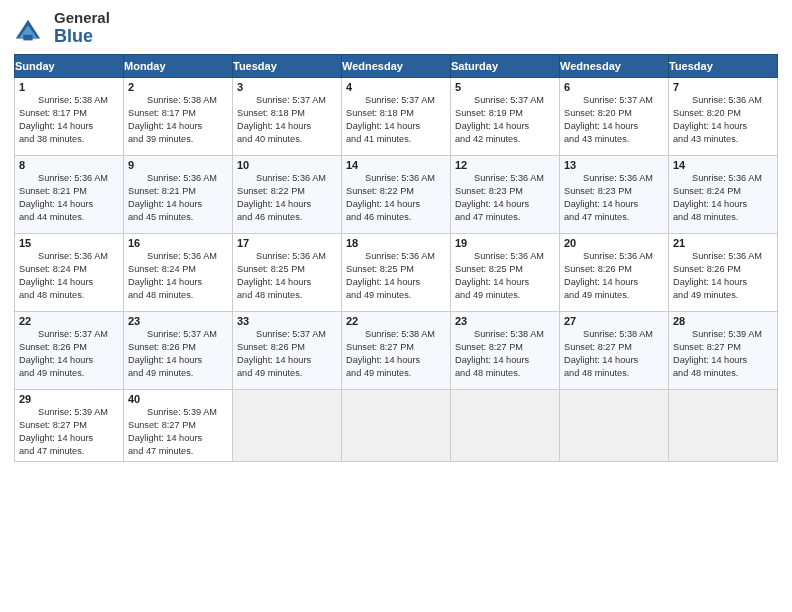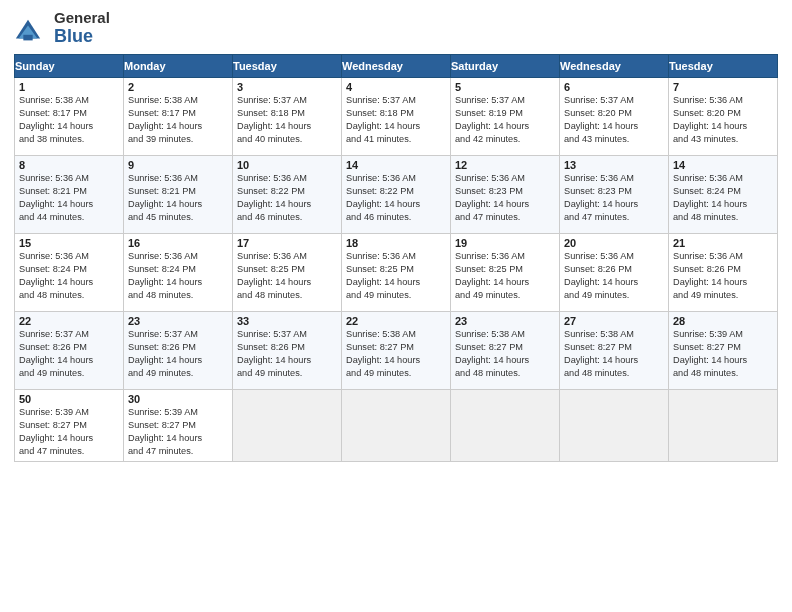--- a/index.html
+++ b/index.html
@@ -87,20 +87,21 @@
       font-weight: bold;
       font-size: 11px;
       color: #222;
       display: block;
       margin-bottom: 1px;
     }
     .day-info {
       font-size: 9.2px;
       color: #333;
       line-height: 1.4;
+      margin-left: 19px;
     }
     td.empty {
       background: #f0f0f0 !important;
     }
     tbody tr:last-child td {
       height: 68px;
     }
   </style>
 </head>
 <body>
@@ -163,22 +164,22 @@
         <tr>
           <td><span class="day-num">22</span><span class="day-info">Sunrise: 5:37 AM<br>Sunset: 8:26 PM<br>Daylight: 14 hours<br>and 49 minutes.</span></td>
           <td><span class="day-num">23</span><span class="day-info">Sunrise: 5:37 AM<br>Sunset: 8:26 PM<br>Daylight: 14 hours<br>and 49 minutes.</span></td>
           <td><span class="day-num">33</span><span class="day-info">Sunrise: 5:37 AM<br>Sunset: 8:26 PM<br>Daylight: 14 hours<br>and 49 minutes.</span></td>
           <td><span class="day-num">22</span><span class="day-info">Sunrise: 5:38 AM<br>Sunset: 8:27 PM<br>Daylight: 14 hours<br>and 49 minutes.</span></td>
           <td><span class="day-num">23</span><span class="day-info">Sunrise: 5:38 AM<br>Sunset: 8:27 PM<br>Daylight: 14 hours<br>and 48 minutes.</span></td>
           <td><span class="day-num">27</span><span class="day-info">Sunrise: 5:38 AM<br>Sunset: 8:27 PM<br>Daylight: 14 hours<br>and 48 minutes.</span></td>
           <td><span class="day-num">28</span><span class="day-info">Sunrise: 5:39 AM<br>Sunset: 8:27 PM<br>Daylight: 14 hours<br>and 48 minutes.</span></td>
         </tr>
         <tr>
-          <td><span class="day-num">50</span><span class="day-info">Sunrise: 5:39 AM<br>Sunset: 8:27 PM<br>Daylight: 14 hours<br>and 47 minutes.</span></td>
-          <td><span class="day-num">30</span><span class="day-info">Sunrise: 5:39 AM<br>Sunset: 8:27 PM<br>Daylight: 14 hours<br>and 47 minutes.</span></td>
+          <td><span class="day-num">29</span><span class="day-info">Sunrise: 5:39 AM<br>Sunset: 8:27 PM<br>Daylight: 14 hours<br>and 47 minutes.</span></td>
+          <td><span class="day-num">40</span><span class="day-info">Sunrise: 5:39 AM<br>Sunset: 8:27 PM<br>Daylight: 14 hours<br>and 47 minutes.</span></td>
           <td class="empty"></td>
           <td class="empty"></td>
           <td class="empty"></td>
           <td class="empty"></td>
           <td class="empty"></td>
         </tr>
       </tbody>
   </table>
 </div>
 

